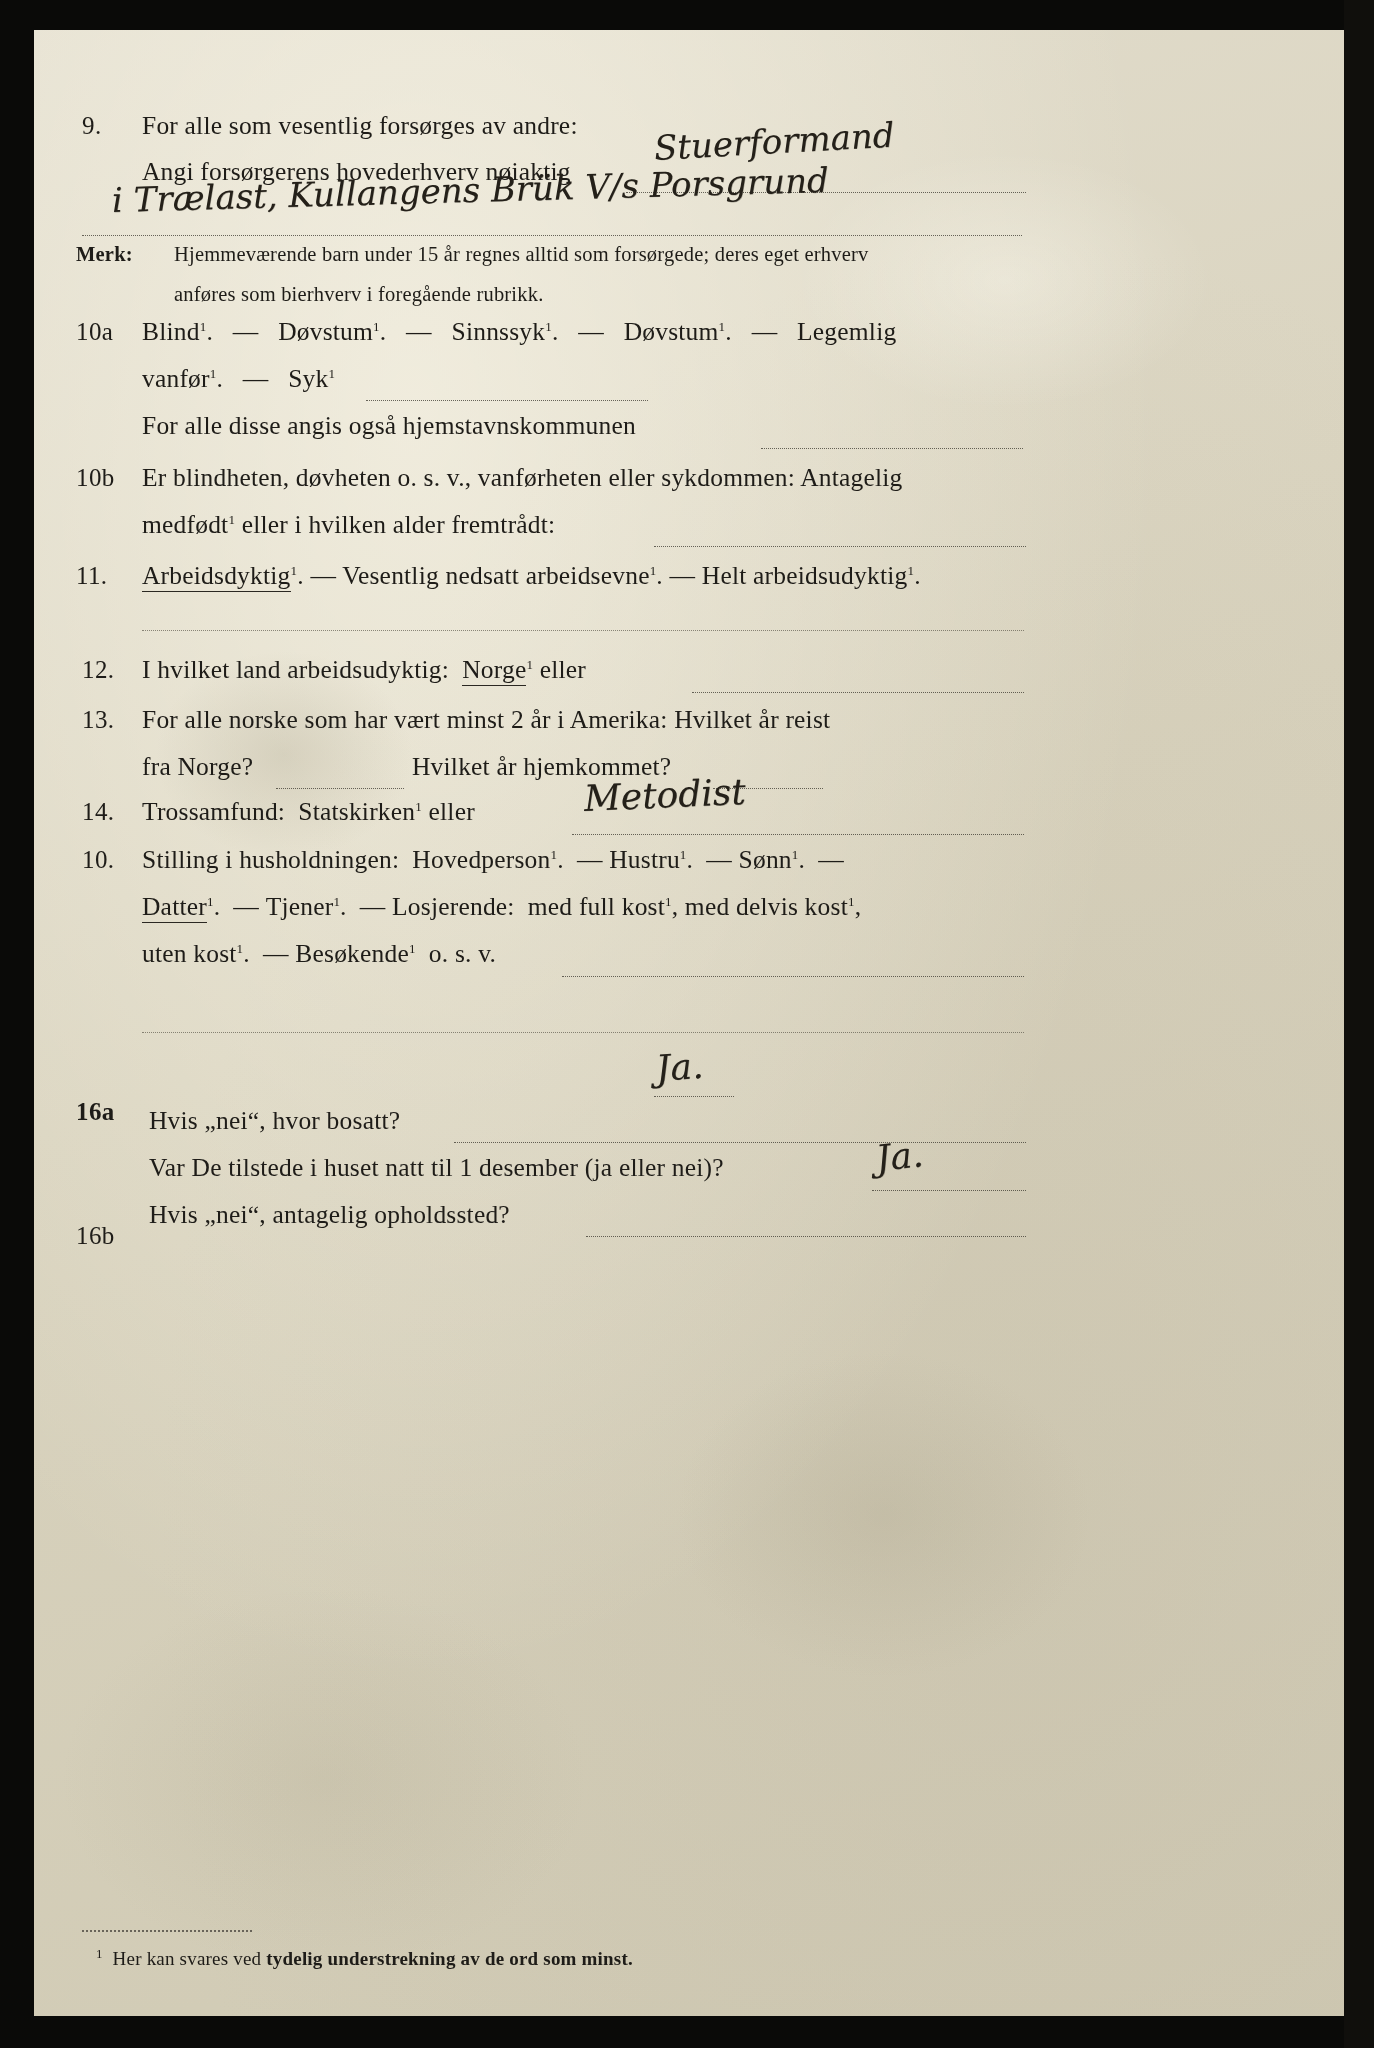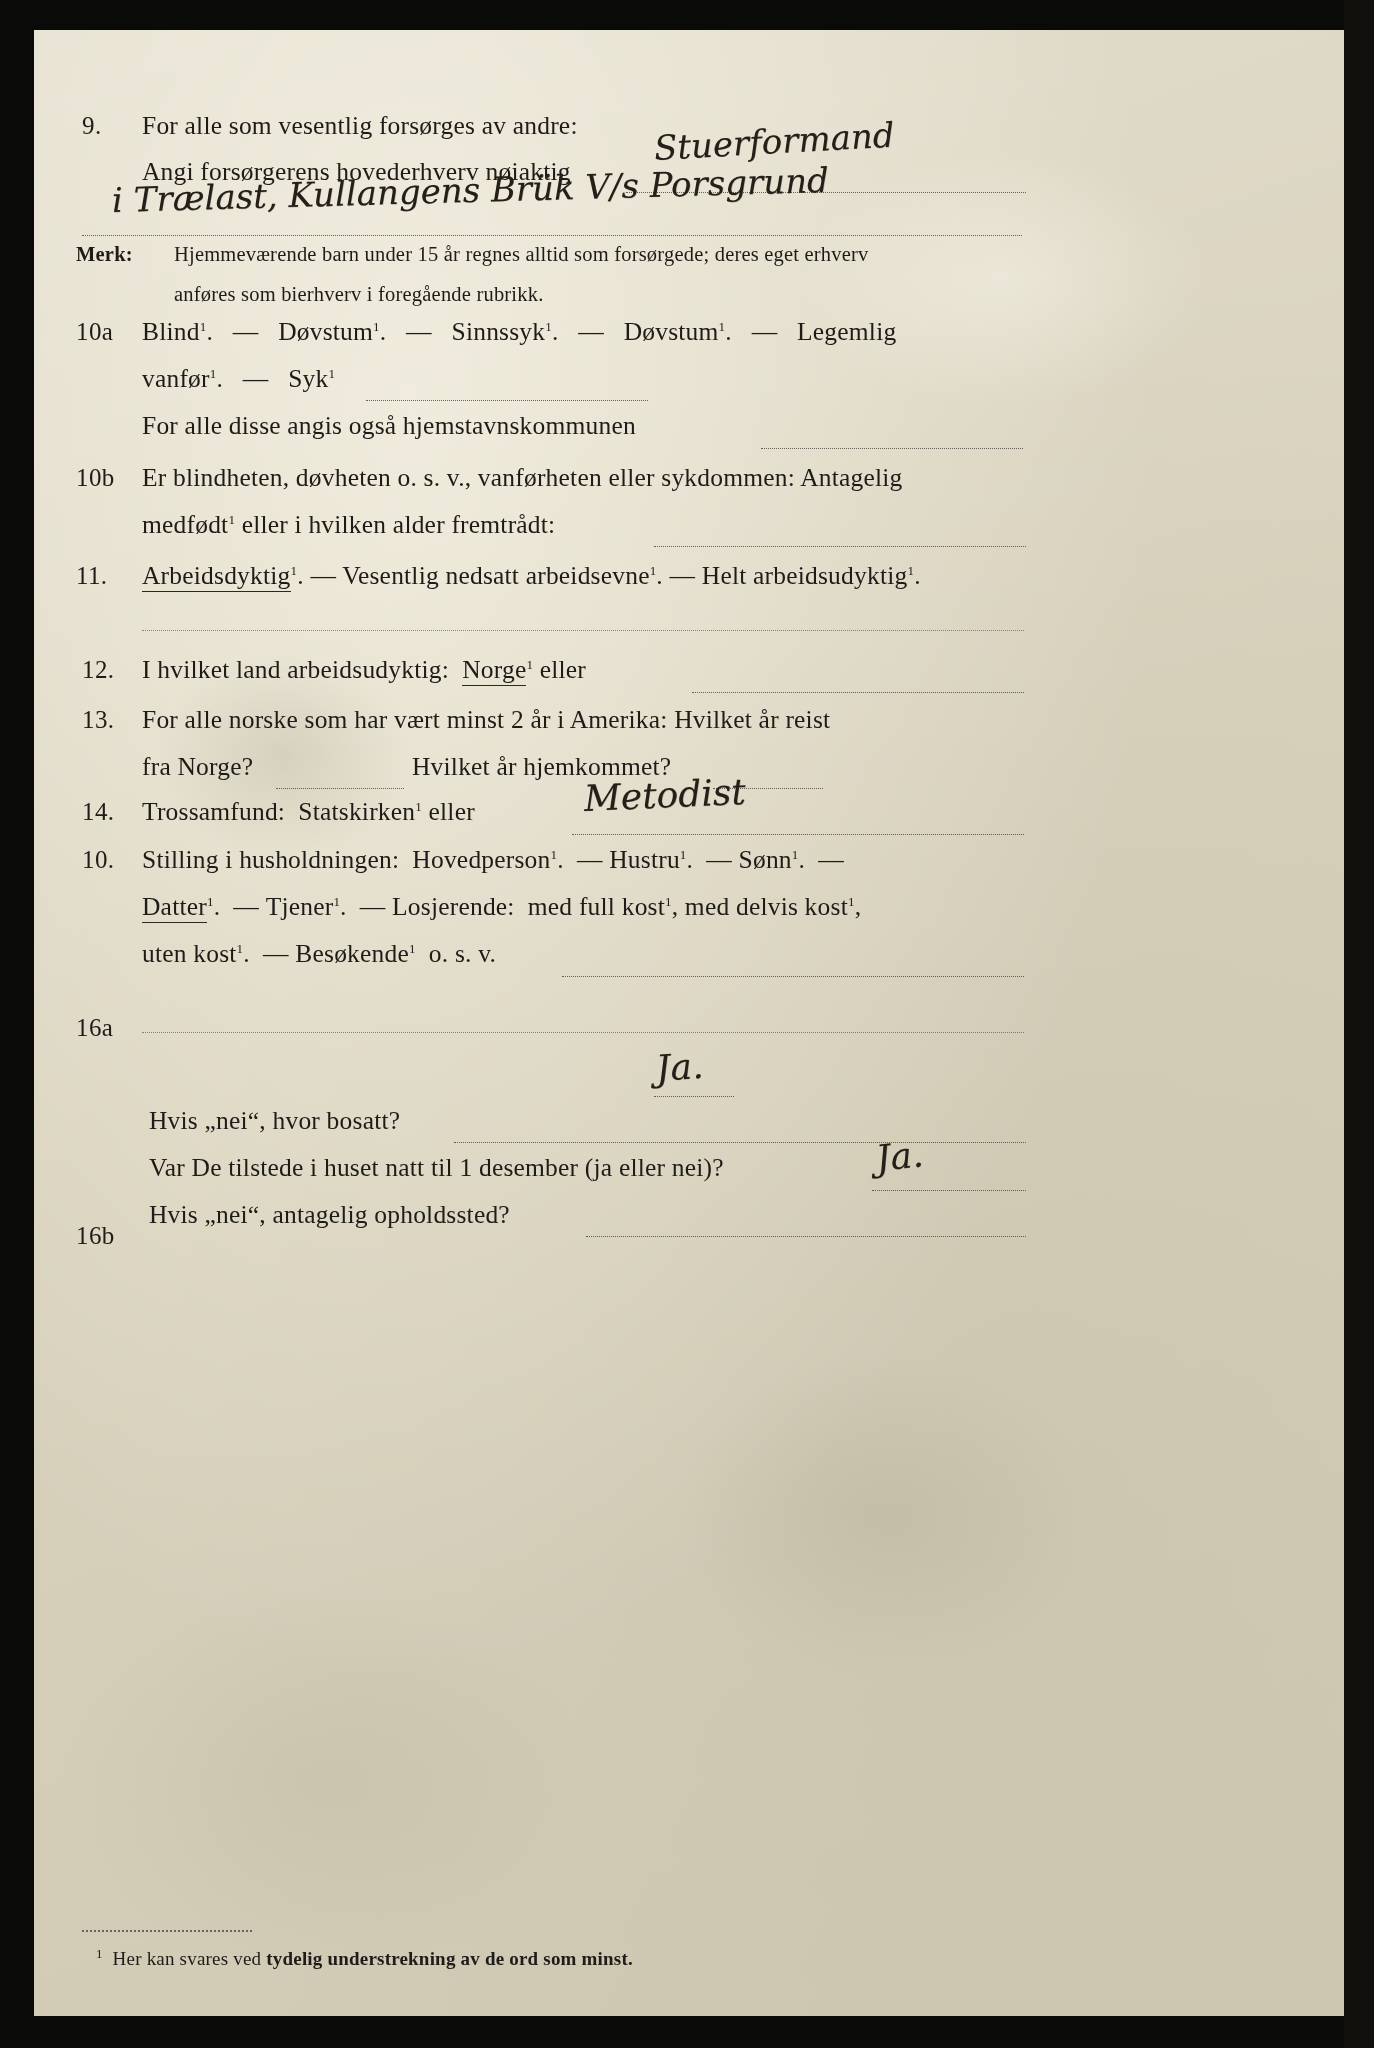--- a/index.html
+++ b/index.html
@@ -215,21 +215,21 @@
       </div>
       <div class="txt" style="left:108px; top:909px;">
         <span>uten kost</span><sup class="fn">1</sup>.
         &nbsp;<span>— Besøkende</span><sup class="fn">1</sup>
         &nbsp;<span>o. s. v.</span>
       </div>
       <div class="dotline" style="left:528px; top:946px; width:462px;"></div>
 
       <div class="hrule" style="left:108px; top:1002px; width:882px;"></div>
 
-      <div class="num" style="left:42px; top:984px;">16a</div>
+      <div class="num" style="left:42px; top:1068px;font-weight:bold;">16a</div>
       <div class="dotline" style="left:620px; top:1066px; width:80px;"></div>
       <div class="hand ink" style="left:622px; top:1018px; font-size:36px; transform:rotate(-4deg);">Ja.</div>
       <div class="txt" style="left:115px; top:1076px;">Hvis „nei“, hvor bosatt?</div>
       <div class="dotline" style="left:420px; top:1112px; width:572px;"></div>
 
       <div class="num" style="left:42px; top:1192px;">16b</div>
       <div class="txt" style="left:115px; top:1123px;">Var De tilstede i huset natt til 1 desember (ja eller nei)?</div>
       <div class="dotline" style="left:838px; top:1160px; width:154px;"></div>
       <div class="hand ink" style="left:842px; top:1108px; font-size:36px; transform:rotate(-6deg);">Ja.</div>
       <div class="txt" style="left:115px; top:1170px;">Hvis „nei“, antagelig opholdssted?</div>

